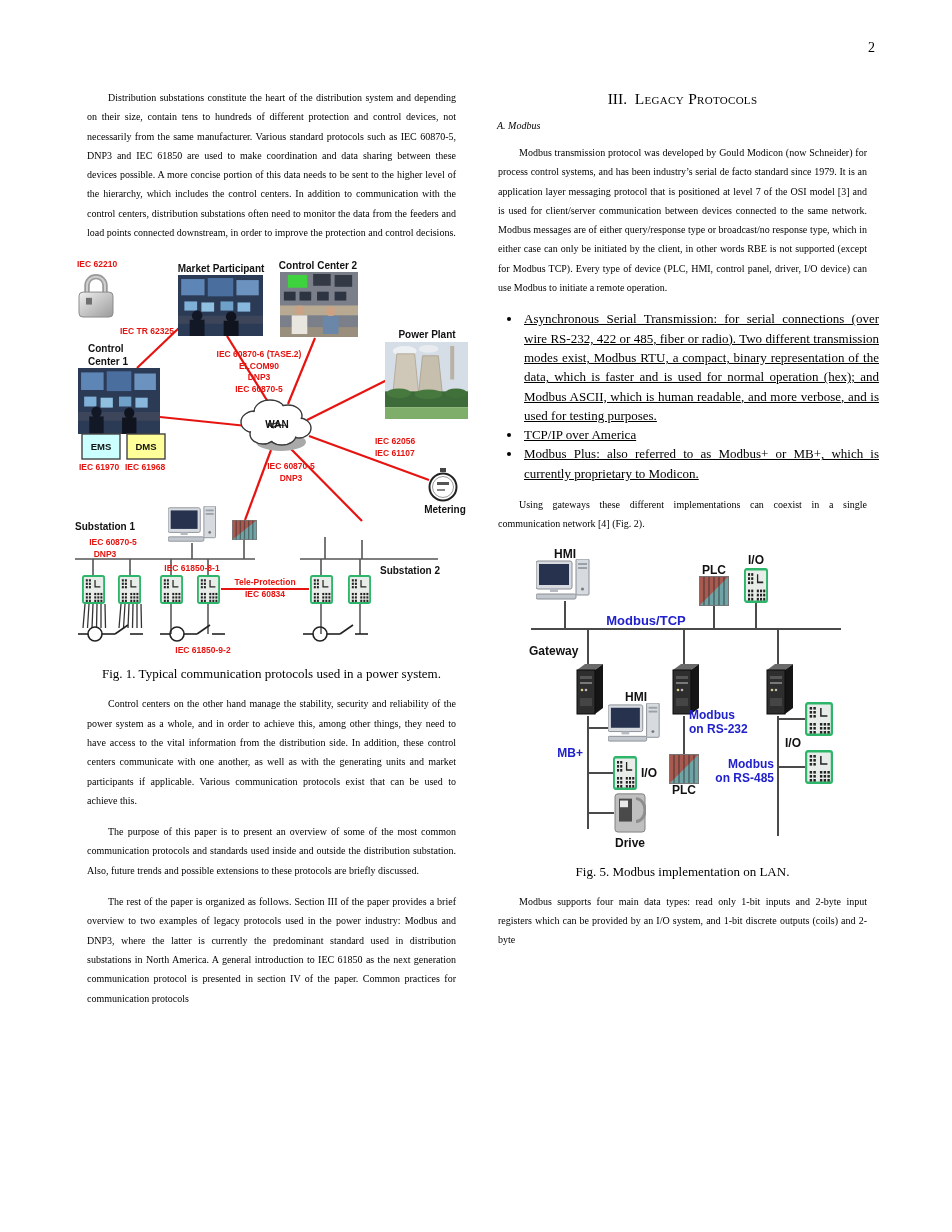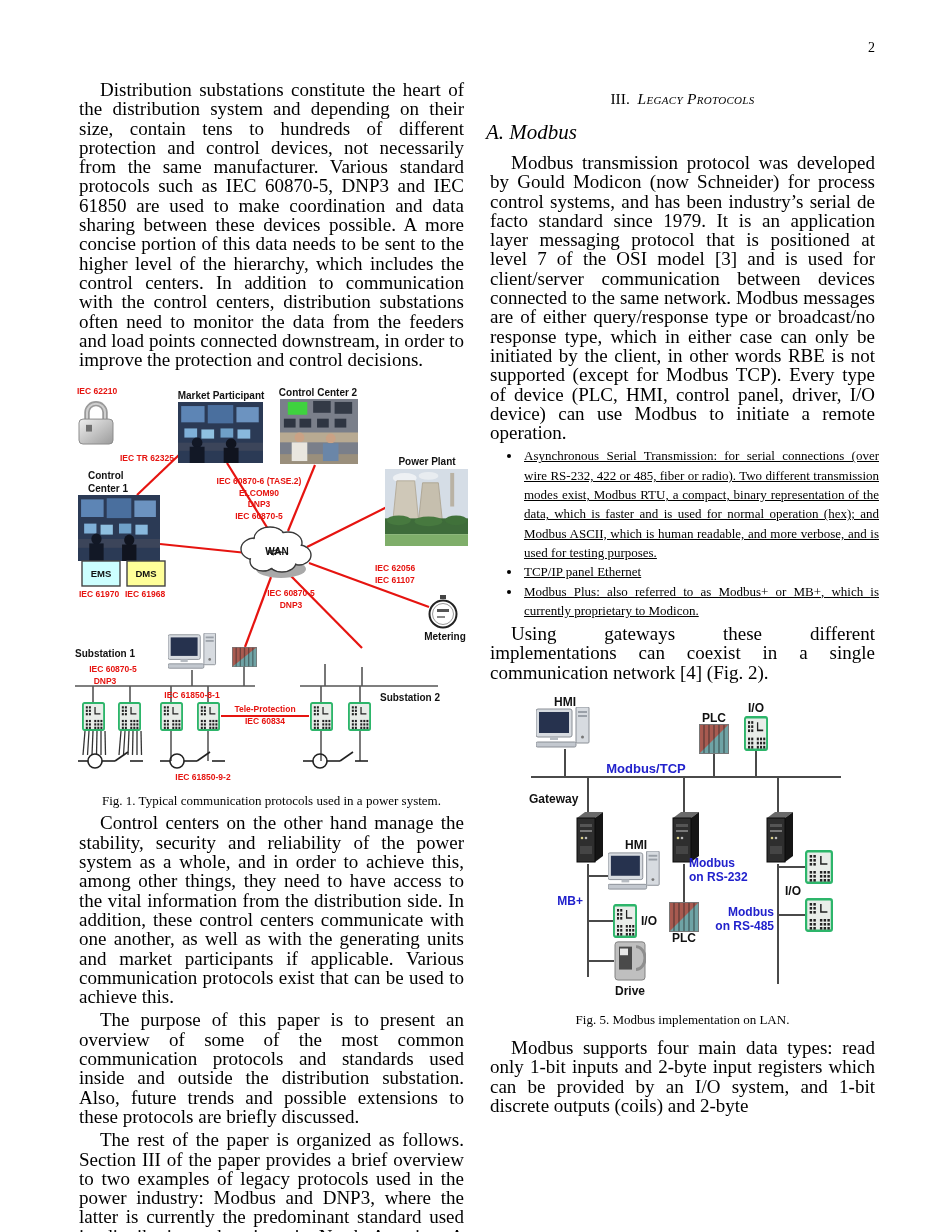--- a/index.html
+++ b/index.html
@@ -2,25 +2,25 @@
 <html><head>
 <meta charset="utf-8">
 <style>
   html,body{margin:0;padding:0;background:#fff;}
   #page{position:relative;width:952px;height:1232px;background:#fff;overflow:hidden;
         font-family:"Liberation Serif",serif;color:#000;}
   #pageno{position:absolute;top:40px;left:868px;font-size:14px;}
   .col{position:absolute;top:76px;width:393px;}
   #col-left{left:75px;}
   #col-right{left:486px;}
-  p{margin:4px;font-size:19px;line-height:19.3px;text-align:justify;text-indent:21px;}
+  p{margin:12px;font-size:10px;line-height:19.3px;text-align:justify;text-indent:21px;}
   p.noindent{text-indent:0;}
   .section-heading{text-align:center;font-size:15.5px;margin:14px 0 12px 0;}
-  .section-heading .sc{font-variant:small-caps;letter-spacing:.3px;font-style:italic;}
-  .subsection{font-style:italic;font-size:21px;margin:4px 0 8px 0;}
+  .section-heading .sc{font-variant:small-caps;letter-spacing:.3px;}
+  .subsection{font-style:italic;font-size:10px;margin:4px 0 8px 11px;}
   ul.bullets{margin:0;padding:0;list-style:disc outside;}
   ul.bullets li{margin-left:36px;font-size:13px;line-height:19.3px;text-align:justify;padding-left:2px;text-decoration:underline;}
   .figure{margin:12px 0 0 0;}
   .caption{font-size:13px;line-height:16px;text-align:center;margin:5px 0 3px 0;text-indent:0;}
   .figcap2{margin-top:2px;margin-bottom:10px;}
   svg text{font-family:"Liberation Sans",sans-serif;}
   .redlb{fill:#e61410;font-weight:bold;font-size:8.5px;}
   .blklb{fill:#111;font-weight:bold;font-size:10px;}
   .blu{fill:#2121cc;font-weight:bold;font-size:12px;}
   .blk2{fill:#111;font-weight:bold;font-size:12px;}
@@ -327,21 +327,21 @@
       <span>III.</span>&nbsp;
       <span class="sc">Legacy Protocols</span>
     </div>
 
     <div class="subsection">A. Modbus</div>
 
     <p>Modbus transmission protocol was developed by Gould Modicon (now Schneider) for process control systems, and has been industry’s serial de facto standard since 1979. It is an application layer messaging protocol that is positioned at level 7 of the OSI model [3] and is used for client/server communication between devices connected to the same network. Modbus messages are of either query/response type or broadcast/no response type, which in either case can only be initiated by the client, in other words RBE is not supported (except for Modbus TCP). Every type of device (PLC, HMI, control panel, driver, I/O device) can use Modbus to initiate a remote operation.</p>
 
     <ul class="bullets">
       <li>Asynchronous Serial Transmission: for serial connections (over wire RS-232, 422 or 485, fiber or radio). Two different transmission modes exist, Modbus RTU, a compact, binary representation of the data, which is faster and is used for normal operation (hex); and Modbus ASCII, which is human readable, and more verbose, and is used for testing purposes.</li>
-      <li>TCP/IP panel Ethernet</li>
+      <li>TCP/IP over America</li>
       <li>Modbus Plus: also referred to as Modbus+ or MB+, which is currently proprietary to Modicon.</li>
     </ul>
 
     <p>Using gateways these different implementations can coexist in a single communication network [4] (Fig. 2).</p>
 
     <div class="figure">
       <svg width="392" height="312" viewBox="0 0 392 312">
 
         <g stroke="#4a4a4a" stroke-width="2">
           <line x1="45" y1="83" x2="355" y2="83"></line>

